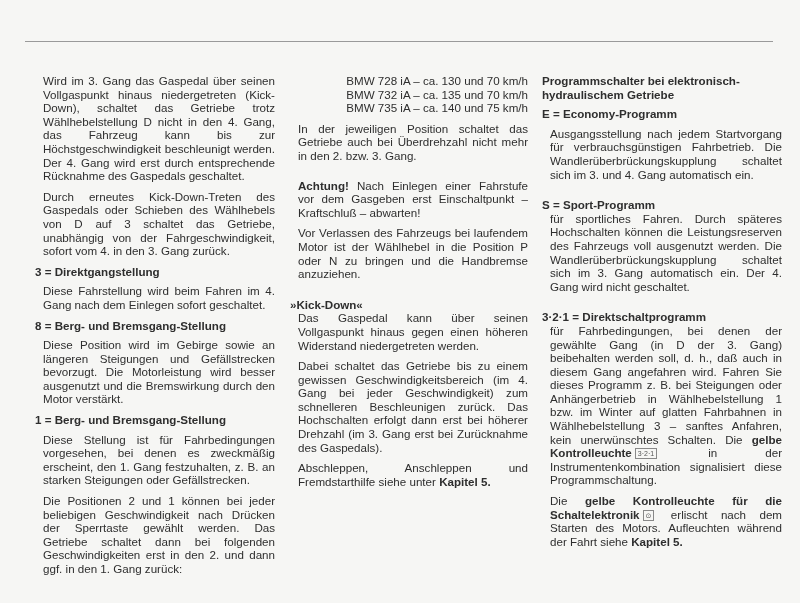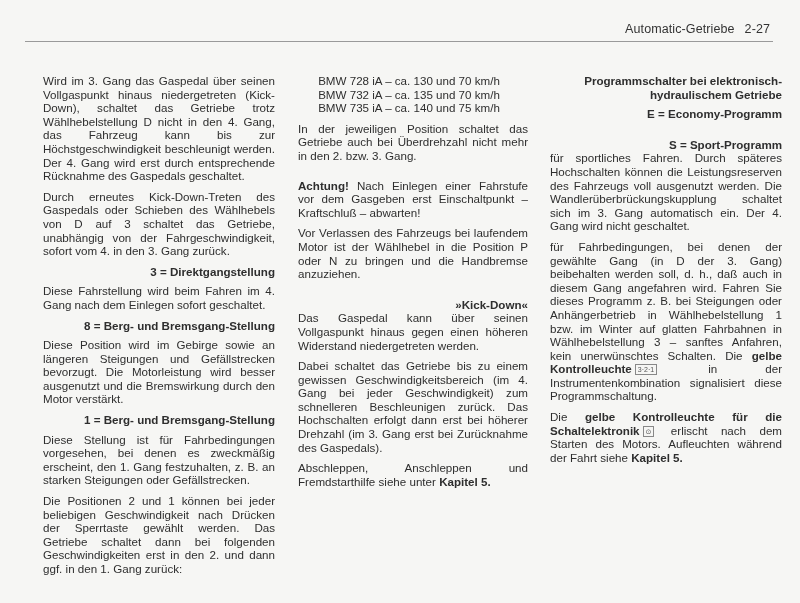--- a/index.html
+++ b/index.html
@@ -24,38 +24,35 @@
   }
   .col {
     position:absolute; top:74px; width:240px;
     font-size:11.6px; line-height:13.6px; text-align:justify;
     color:#2e2e2e;
   }
   .col1 { left:35px; }
   .col2 { left:290px; width:238px; }
   .col3 { left:542px; width:240px; }
   p { margin:0 0 7px 8px; }
-  .h { font-weight:bold; margin:0 0 6px 0; text-align:right; }
+  .h { font-weight:bold; margin:0 0 6px 0; text-align:left; }
   .h.tight { margin-bottom:0;margin-top:17px; }
   .b { font-weight:bold; }
-  .list p { margin:0; text-align:center; }
+  .list p { margin:0; text-align:right; }
   .list { margin-bottom:7px; }
   .gap { height:9px; }
   .lamp {
     display:inline-block; border:1px solid #888; font-size:7px; line-height:9px;
     padding:0 2px; margin:0 3px; vertical-align:1px; color:#555;
   }
 </style>
 </head>
 <body>
 
 <div class="header">
-  <div class="header-title">
-    <span>Automatic-Getriebe</span><span class="sp"></span><span>2-27</span>
-  </div>
   <div class="header-rule"></div>
 </div>
 
 <div class="col col1">
   <p>Wird im 3. Gang das Gaspedal über seinen Vollgaspunkt hinaus niedergetreten (Kick-Down), schaltet das Getriebe trotz Wählhebelstellung D nicht in den 4. Gang, das Fahrzeug kann bis zur Höchstgeschwindigkeit beschleunigt werden. Der 4. Gang wird erst durch entsprechende Rücknahme des Gaspedals geschaltet.</p>
   <p>Durch erneutes Kick-Down-Treten des Gaspedals oder Schieben des Wählhebels von D auf 3 schaltet das Getriebe, unabhängig von der Fahrgeschwindigkeit, sofort vom 4. in den 3. Gang zurück.</p>
   <p class="h">3 = Direktgangstellung</p>
   <p>Diese Fahrstellung wird beim Fahren im 4. Gang nach dem Einlegen sofort geschaltet.</p>
   <p class="h">8 = Berg- und Bremsgang-Stellung</p>
   <p>Diese Position wird im Gebirge sowie an längeren Steigungen und Gefällstrecken bevorzugt. Die Motorleistung wird besser ausgenutzt und die Bremswirkung durch den Motor verstärkt.</p>
@@ -76,17 +73,19 @@
   <p>Vor Verlassen des Fahrzeugs bei laufendem Motor ist der Wählhebel in die Position P oder N zu bringen und die Handbremse anzuziehen.</p>
   <p class="h tight">»Kick-Down«</p>
   <p>Das Gaspedal kann über seinen Vollgaspunkt hinaus gegen einen höheren Widerstand niedergetreten werden.</p>
   <p>Dabei schaltet das Getriebe bis zu einem gewissen Geschwindigkeitsbereich (im 4. Gang bei jeder Geschwindigkeit) zum schnelleren Beschleunigen zurück. Das Hochschalten erfolgt dann erst bei höherer Drehzahl (im 3. Gang erst bei Zurücknahme des Gaspedals).</p>
   <p><span>Abschleppen, Anschleppen und Fremdstarthilfe siehe unter </span><span class="b">Kapitel 5.</span></p>
 </div>
 
 <div class="col col3">
   <p class="h">Programmschalter bei elektronisch-hydraulischem Getriebe</p>
   <p class="h">E = Economy-Programm</p>
+  <p>Ausgangsstellung nach jedem Startvorgang für verbrauchsgünstigen Fahrbetrieb. Die Wandlerüberbrückungskupplung schaltet sich im 3. und 4. Gang automatisch ein.</p>
   <p class="h tight">S = Sport-Programm</p>
   <p>für sportliches Fahren. Durch späteres Hochschalten können die Leistungsreserven des Fahrzeugs voll ausgenutzt werden. Die Wandlerüberbrückungskupplung schaltet sich im 3. Gang automatisch ein. Der 4. Gang wird nicht geschaltet.</p>
+  <p class="h tight">3·2·1 = Direktschaltprogramm</p>
   <p><span>für Fahrbedingungen, bei denen der gewählte Gang (in D der 3. Gang) beibehalten werden soll, d. h., daß auch in diesem Gang angefahren wird. Fahren Sie dieses Programm z. B. bei Steigungen oder Anhängerbetrieb in Wählhebelstellung 1 bzw. im Winter auf glatten Fahrbahnen in Wählhebelstellung 3 – sanftes Anfahren, kein unerwünschtes Schalten. Die </span><span class="b">gelbe Kontrolleuchte</span><span class="lamp">3·2·1</span><span> in der Instrumentenkombination signalisiert diese Programmschaltung.</span></p>
   <p><span>Die </span><span class="b">gelbe Kontrolleuchte für die Schaltelektronik</span><span class="lamp">⊙</span><span> erlischt nach dem Starten des Motors. Aufleuchten während der Fahrt siehe </span><span class="b">Kapitel 5.</span></p>
 </div>
 
 </body></html>

